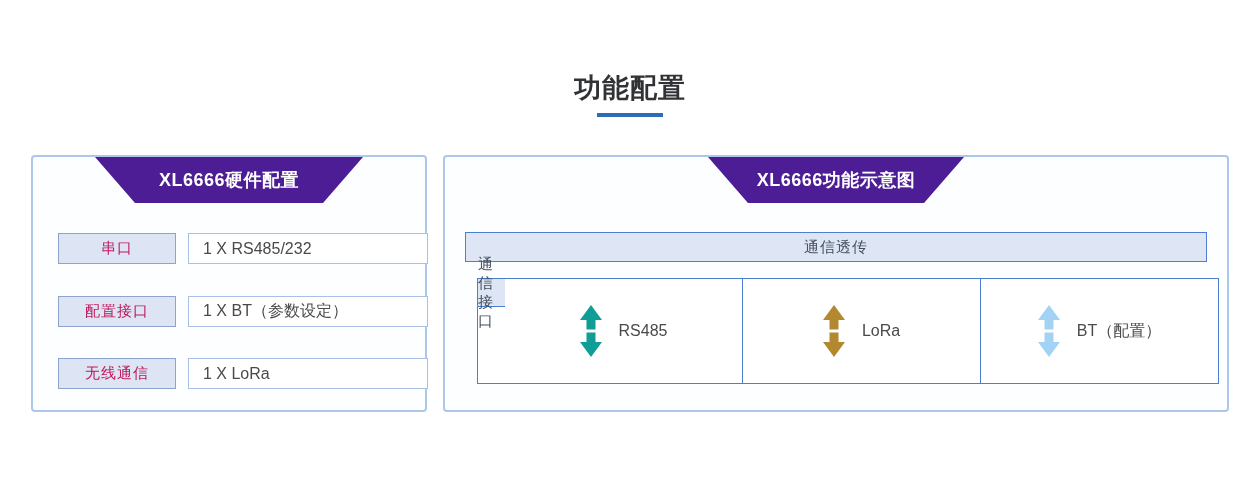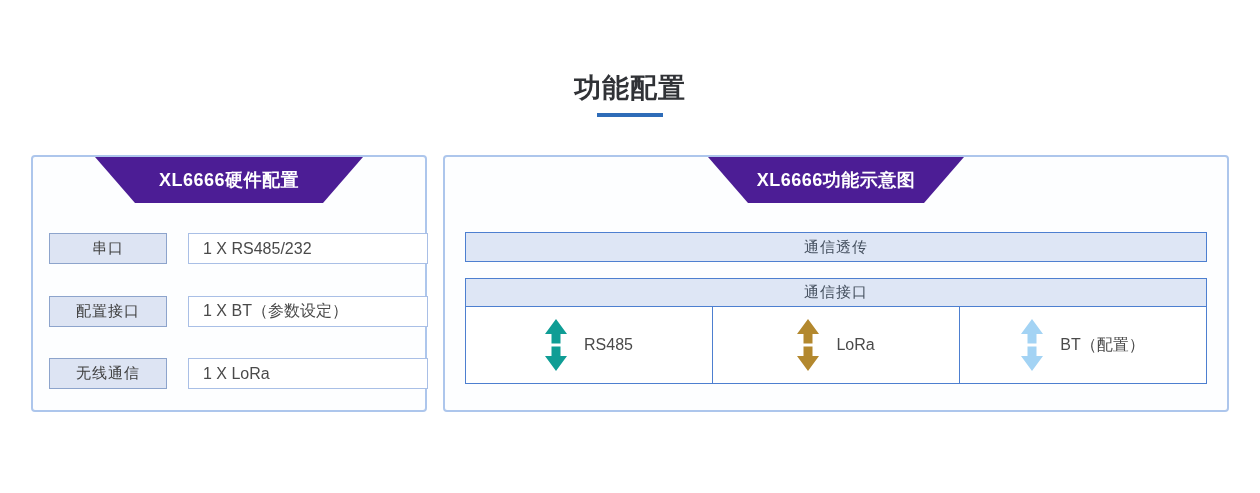--- a/index.html
+++ b/index.html
@@ -69,32 +69,32 @@
   .left-panel  .panel-header { width: 268px; }
   .right-panel .panel-header { width: 256px; }
 
   
   .spec-row { position: absolute; left: 16px; height: 31px; }
   .spec-row-1 { top: 76px; }
   .spec-row-2 { top: 139px; }
   .spec-row-3 { top: 201px; }
   .spec-label {
     position: absolute;
-    left: 0;
+    left: 9px;
     top: 0;
     width: 118px;
     height: 31px;
     box-sizing: border-box;
     background: #dde4f3;
     border: 1px solid #8da4cc;
     display: flex;
     align-items: center;
     justify-content: center;
     font-size: 15px;
-    color: #404040;
+    color: #be185d;
     letter-spacing: 1px;
   }
   .spec-value {
     position: absolute;
     left: 139px;
     top: 0;
     width: 240px;
     height: 31px;
     box-sizing: border-box;
     background: #ffffff;
@@ -118,28 +118,28 @@
     border: 1px solid #4d7fd0;
     display: flex;
     align-items: center;
     justify-content: center;
     font-size: 15px;
     color: #45505f;
     letter-spacing: 1px;
   }
   .iface-table {
     position: absolute;
-    left: 20px;
+    left: 32px;
     top: 121px;
     width: 742px;
     height: 106px;
     box-sizing: border-box;
     border: 1px solid #4d7fd0;
     display: flex;
-    flex-direction: column;
+    flex-direction: row;
     background: #ffffff;
   }
   .iface-header {
     height: 27px;
     flex: 0 0 27px;
     background: #dee6f5;
     border-bottom: 1px solid #4d7fd0;
     display: flex;
     align-items: center;
     justify-content: center;

